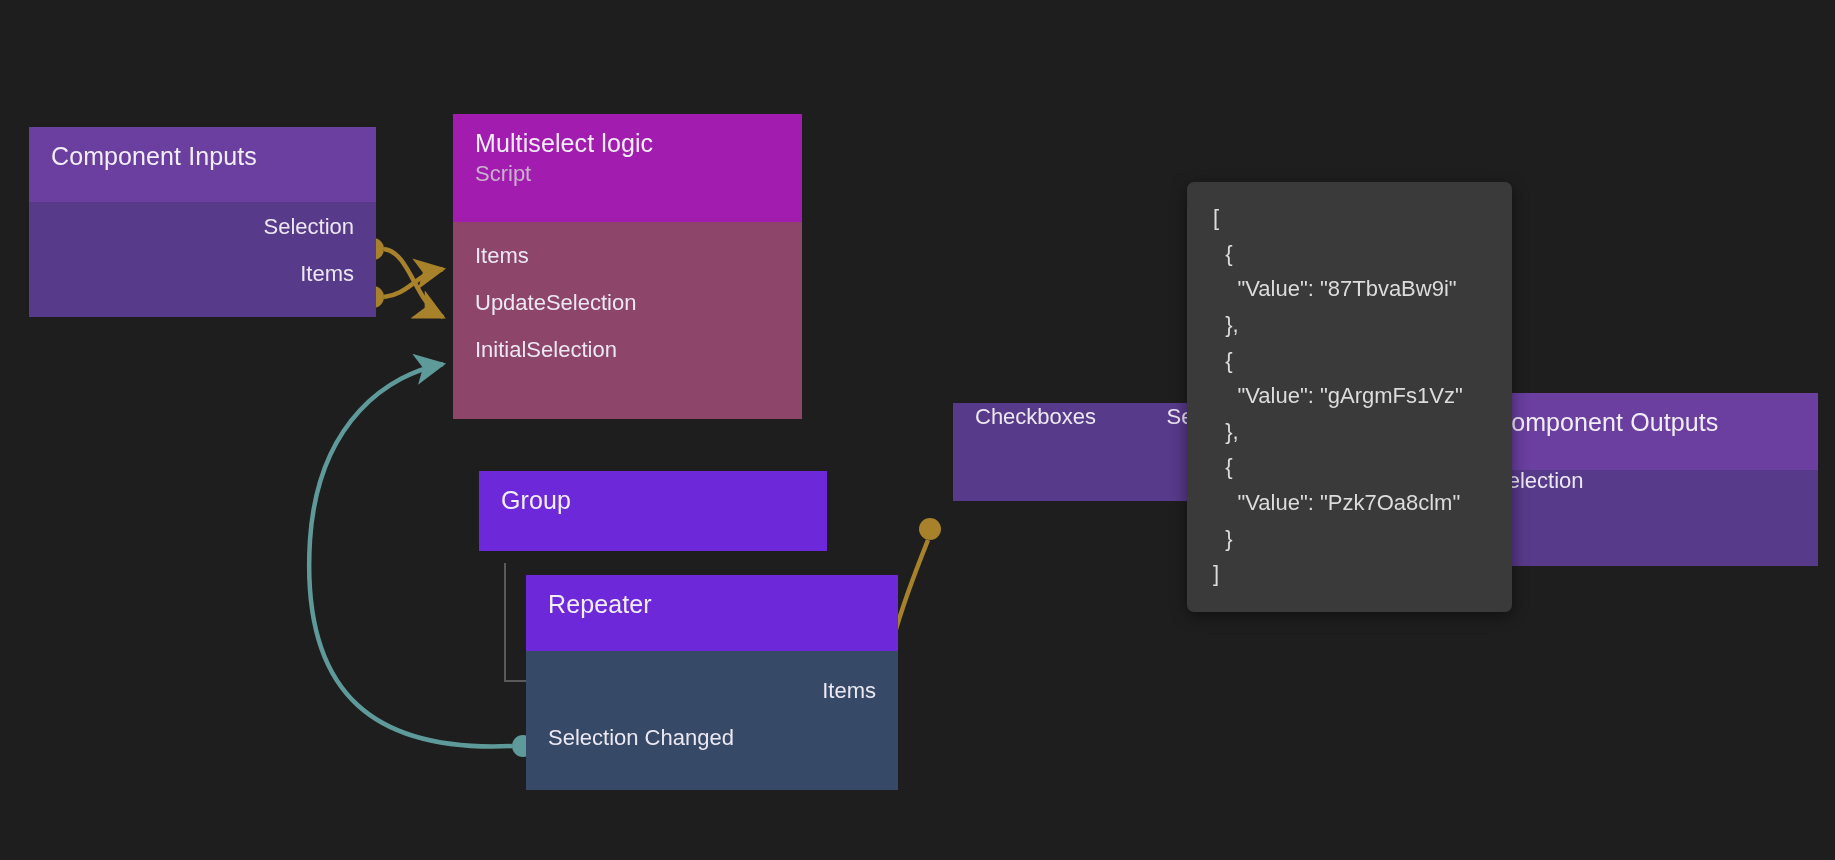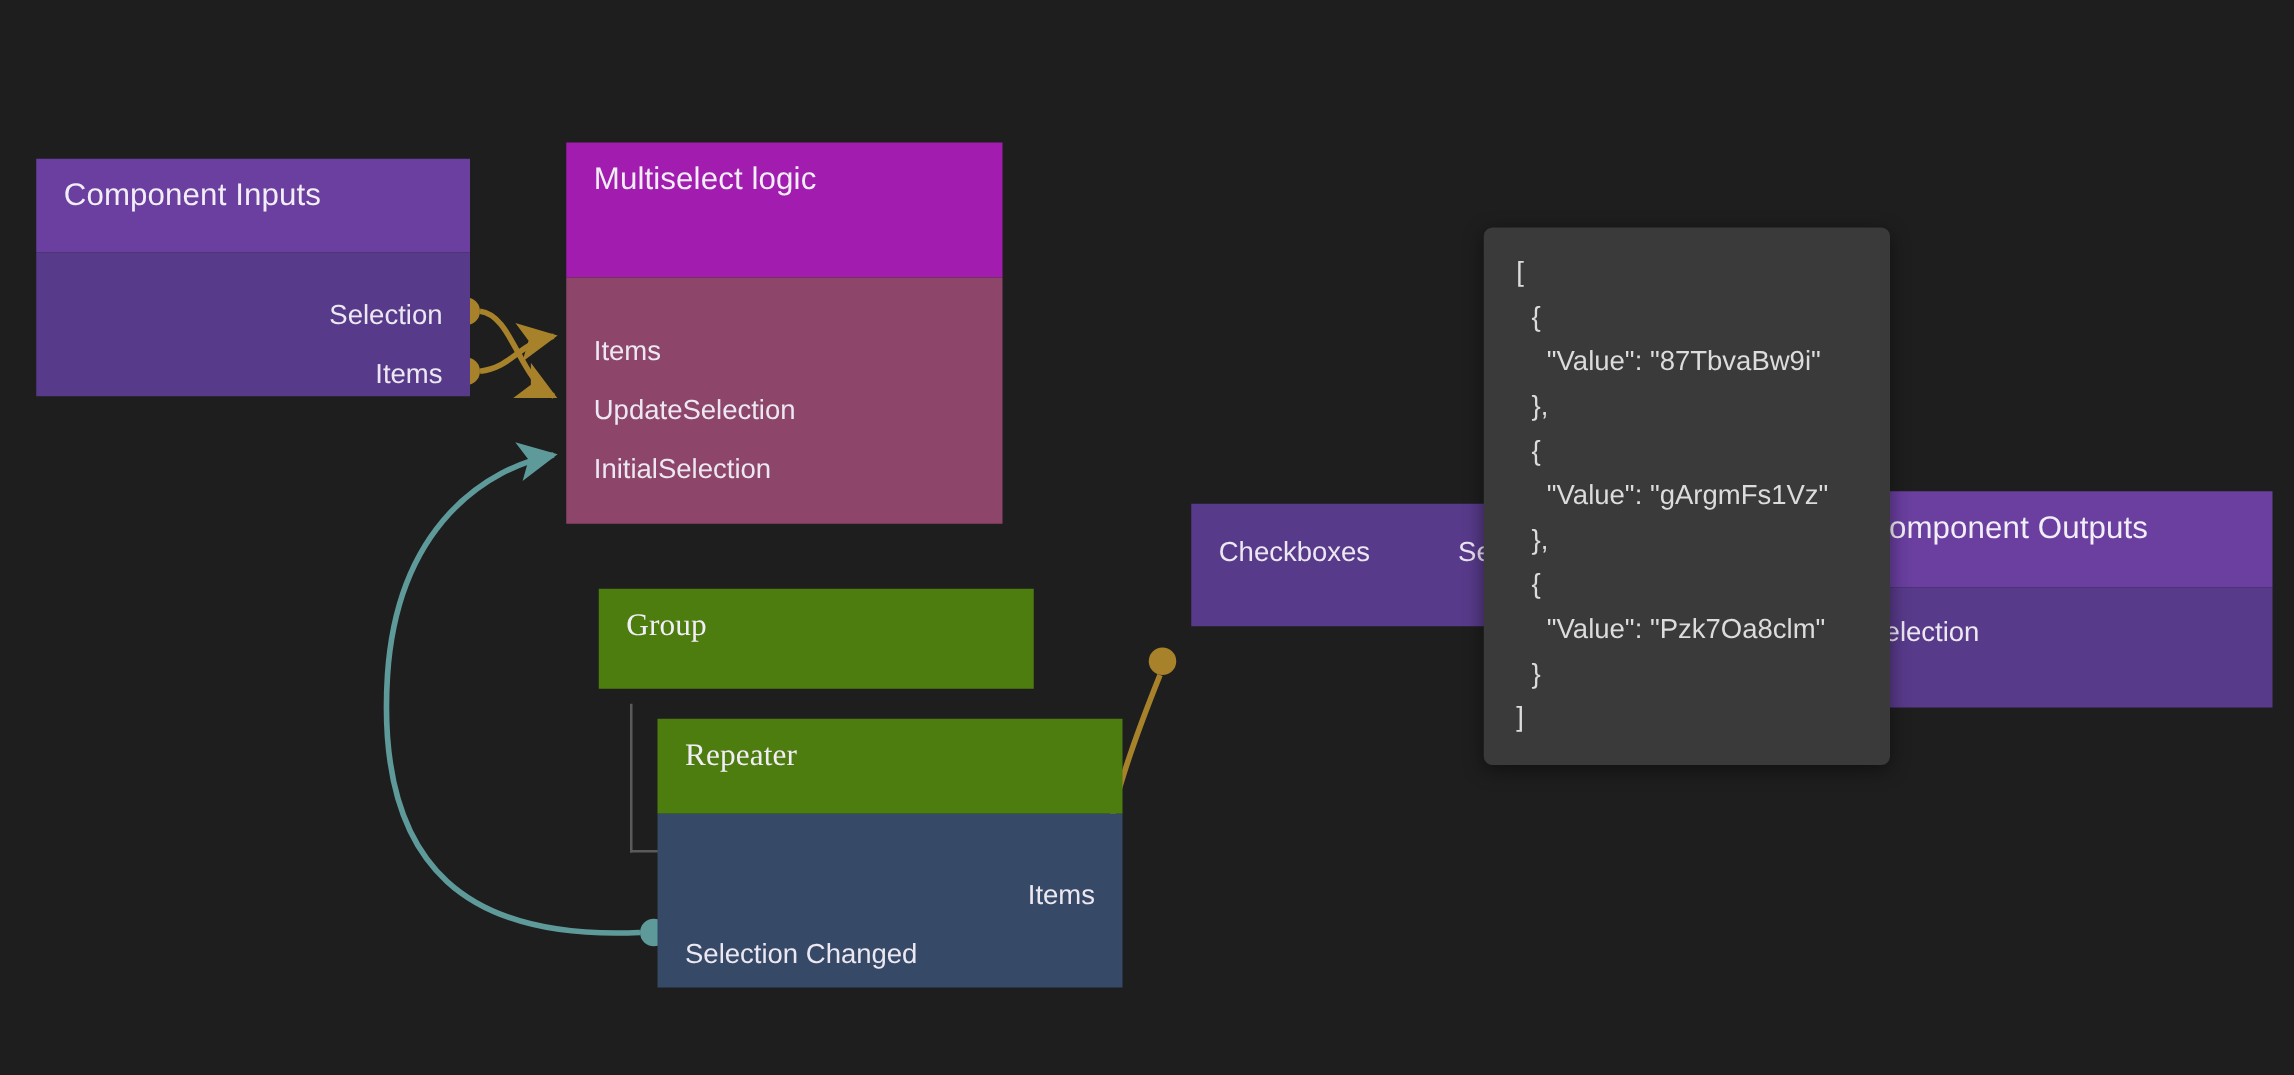--- a/index.html
+++ b/index.html
@@ -54,21 +54,21 @@
     margin-top: 2px;
     white-space: nowrap;
   }
   .node-body {
     position: relative;
     box-sizing: border-box;
   }
   .port-row {
     position: relative;
     display: flex;
-    align-items: flex-end;
+    align-items: flex-start;
     height: 47px;
     box-sizing: border-box;
   }
   .port-label {
     color: #ece8f2;
     font-size: 22px;
     white-space: nowrap;
     line-height: 1;
   }
   .port-in .port-label { padding-left: 22px; }
@@ -77,21 +77,21 @@
 
   
   .n-purple .node-header { background: #6a3fa0; }
   .n-purple .node-body   { background: #583a8b; }
 
   
   .n-pink .node-header { background: #a21caf; }
   .n-pink .node-body   { background: #8d4569; }
 
   
-  .n-blue .node-header { background: #4d7c0f; font-family: Liberation Serif, serif; }
+  .n-blue .node-header { background: #6d28d9; }
   .n-blue .node-body   { background: #364967; }
 
   
   .tree-line {
     position: absolute;
     z-index: 9;
     border-left: 2px solid #5a5a5a;
     border-bottom: 2px solid #5a5a5a;
     box-sizing: border-box;
   }
@@ -174,20 +174,21 @@
       </div>
       <div class="port-row port-out">
         <span class="port-label">Items</span>
       </div>
     </div>
   </div>
 
   <div class="node n-pink" style="left:453px; top:114px; width:349px;">
     <div class="node-header" style="height:108px;">
       <div class="node-title">Multiselect logic</div>
+      <div class="node-subtitle">Script</div>
     </div>
     <div class="node-body" style="height:197px; padding-top:23px;">
       <div class="port-row port-in">
         <span class="port-label">Items</span>
       </div>
       <div class="port-row port-in">
         <span class="port-label">UpdateSelection</span>
       </div>
       <div class="port-row port-in">
         <span class="port-label">InitialSelection</span>

